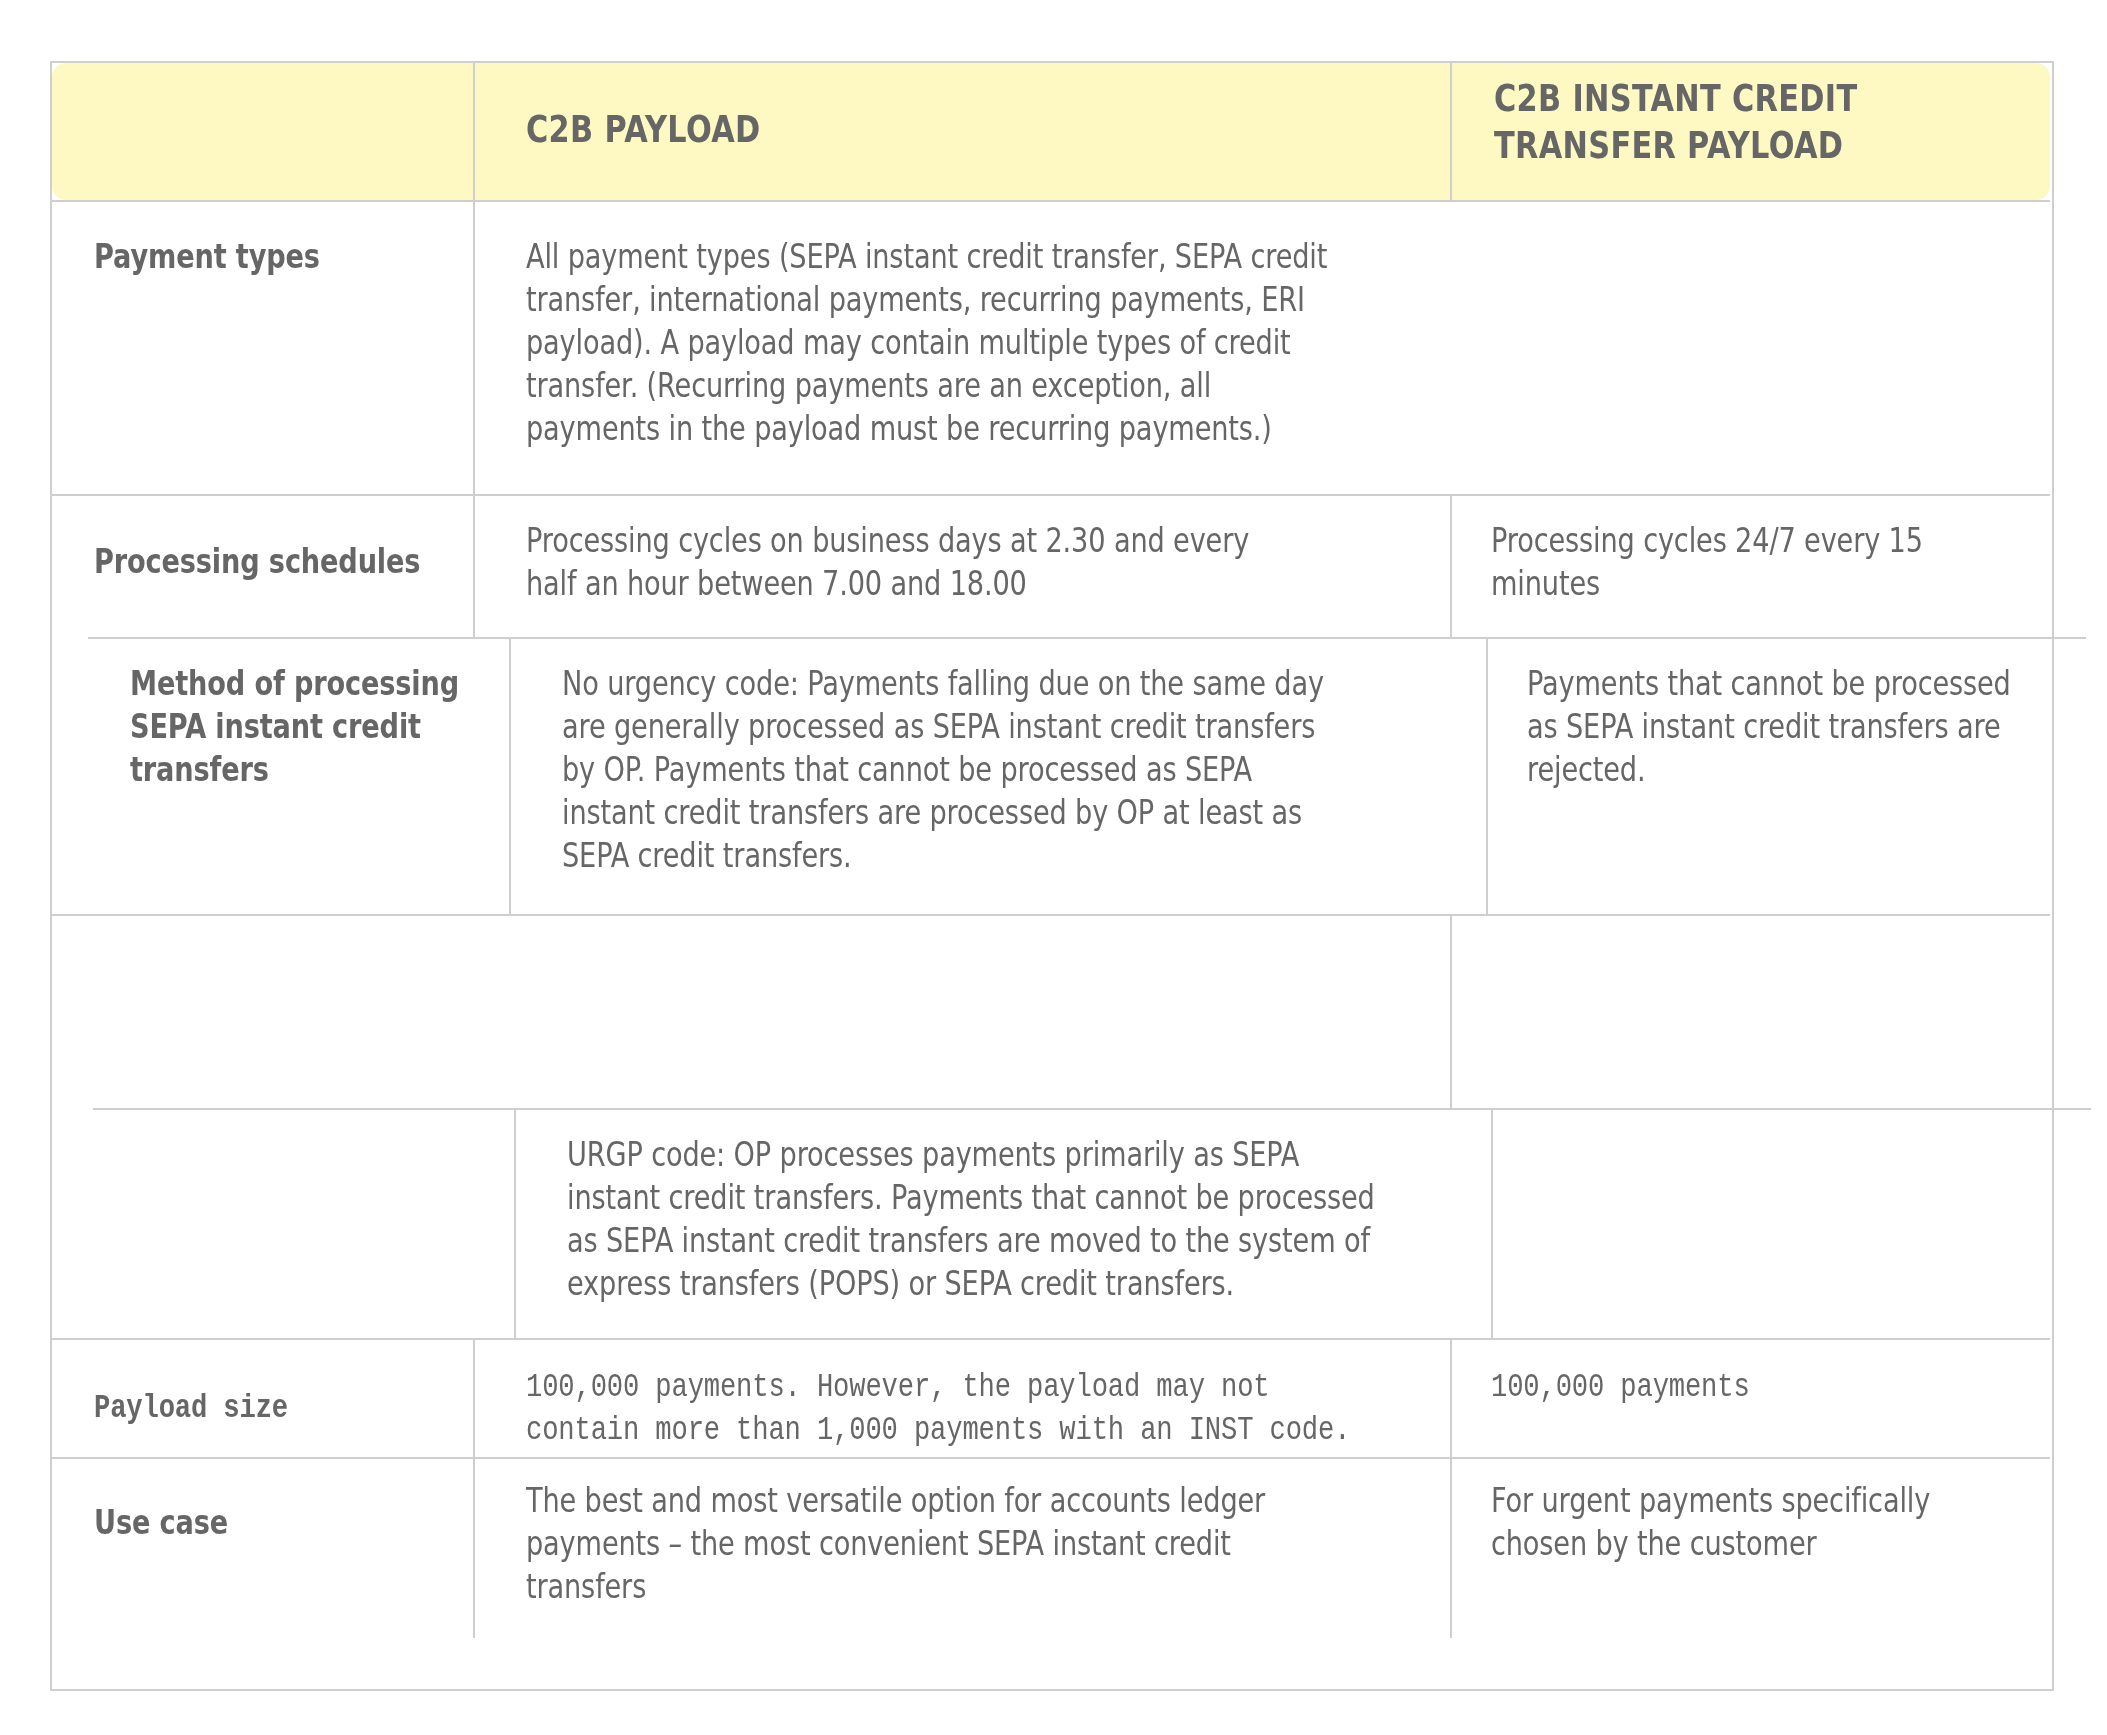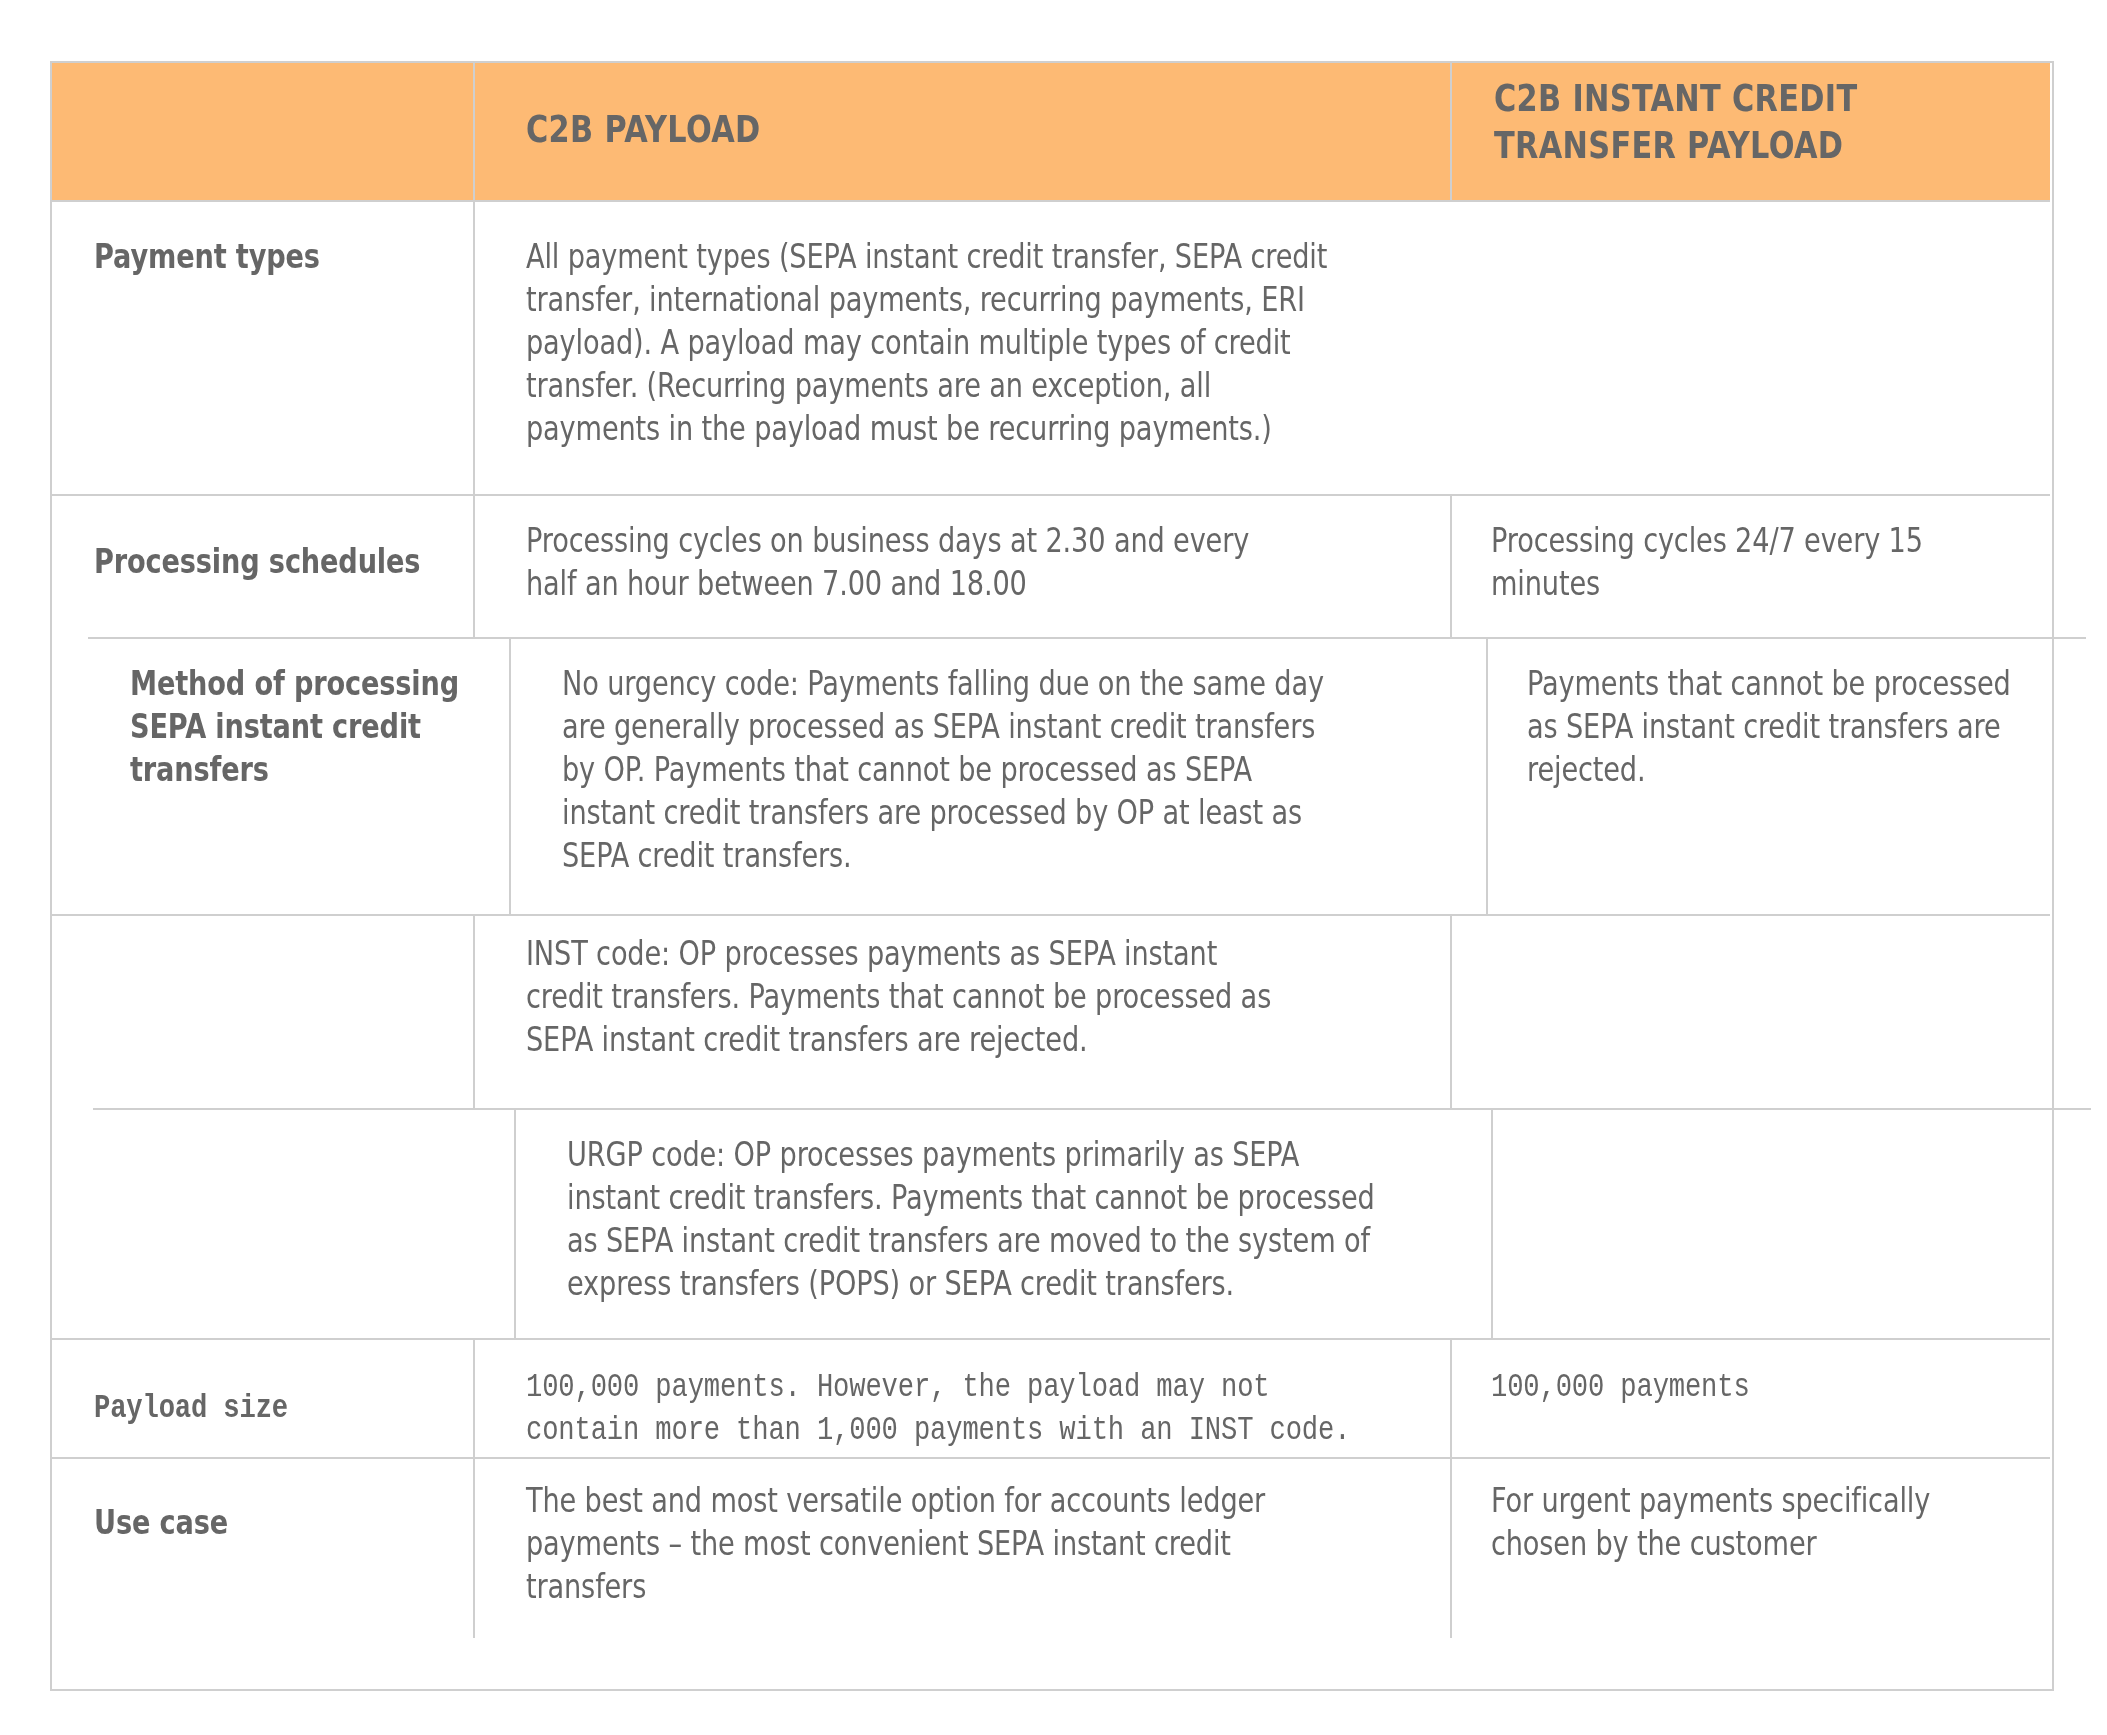--- a/index.html
+++ b/index.html
@@ -25,21 +25,22 @@
     border: 2.9px solid #cfcfcf;
     background: #ffffff;
   }
   .row {
     position: absolute;
     left: 0;
     width: 1998px;
     box-sizing: border-box;
   }
   .row.header {
-    background: #fdba74;
+    background: #fef9c3;
+    border-radius: 14px;
   }
   .row + .row, .row.has-top {
     border-top: 2.9px solid #cfcfcf;
   }
   .cell {
     position: absolute;
     top: 0;
     bottom: 0;
     box-sizing: border-box;
   }
@@ -136,25 +137,20 @@
       <span class="txt" style="top:23px;">Payments that cannot be processed
 as SEPA instant credit transfers are
 rejected.</span>
     </div>
   </div>
 
   <div class="row" style="top:851px; height:194px;">
     <div class="cell c1">
       <span class="txt" style="top:16px;"></span>
     </div>
-    <div class="cell c2">
-      <span class="txt" style="top:16px;">INST code: OP processes payments as SEPA instant
-credit transfers. Payments that cannot be processed as
-SEPA instant credit transfers are rejected.</span>
-    </div>
     <div class="cell c3">
       <span class="txt" style="top:16px;"></span>
     </div>
   </div>
 
   <div class="row" style="top:1045px; height:230px;margin-left:41px;">
     <div class="cell c1">
       <span class="txt" style="top:23px;"></span>
     </div>
     <div class="cell c2">

